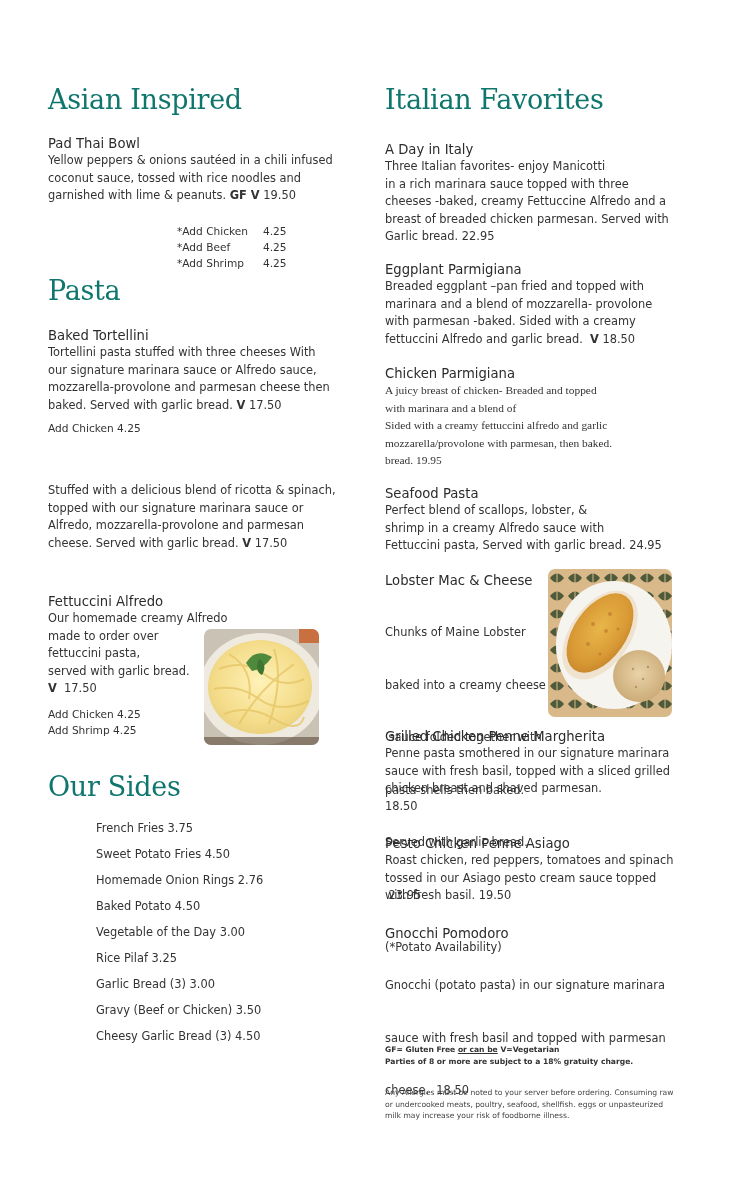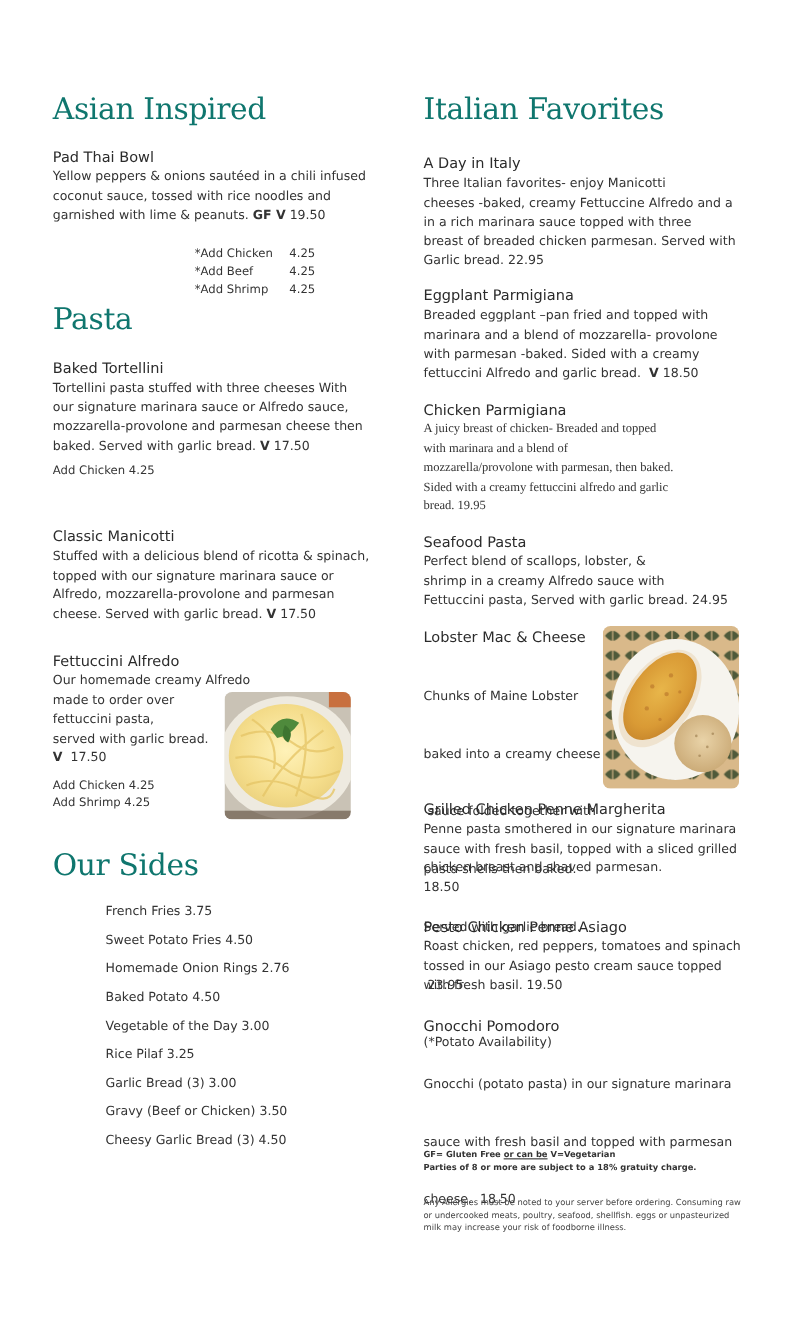--- a/index.html
+++ b/index.html
@@ -62,21 +62,20 @@
     <p class="item-name">Baked Tortellini</p>
     <p class="item-desc" style="margin-top:1px;width:290px;">
       <span>Tortellini pasta stuffed with three cheeses With our signature marinara sauce or Alfredo sauce, mozzarella-provolone and parmesan cheese then baked. Served with garlic bread.</span>
       <span class="tag">V</span>
       <span>17.50</span>
     </p>
     <div class="addon" style="margin-top:6px;">Add Chicken 4.25</div>
   </div>
 
   <div class="abs" style="top:481px;left:0;width:300px;">
-    <p class="item-name">Classic Manicotti</p>
     <p class="item-desc" style="margin-top:1px;">
       <span>Stuffed with a delicious blend of ricotta &amp; spinach, topped with our signature marinara sauce or Alfredo, mozzarella-provolone and parmesan cheese. Served with garlic bread.</span>
       <span class="tag">V</span>
       <span>17.50</span>
     </p>
   </div>
 
   <div class="abs" style="top:594px;left:0;width:300px;">
     <p class="item-name">Fettuccini Alfredo</p>
     <div class="item-desc" style="margin-top:1px;">
@@ -133,44 +132,44 @@
 </div>
 
 <div class="col col-right">
 
   <h2 class="section-title abs" style="top:84px;left:0;">Italian Favorites</h2>
 
   <div class="abs" style="top:142px;left:0;width:310px;">
     <p class="item-name">A Day in Italy</p>
     <div class="item-desc" style="margin-top:1px;white-space:nowrap;">
       <div>Three Italian favorites- enjoy Manicotti</div>
+      <div>in a rich marinara sauce topped with three</div>
       <div>cheeses -baked, creamy Fettuccine Alfredo and a</div>
-      <div>in a rich marinara sauce topped with three</div>
       <div>breast of breaded chicken parmesan. Served with</div>
       <div>Garlic bread. 22.95</div>
     </div>
   </div>
 
   <div class="abs" style="top:262px;left:0;width:310px;">
     <p class="item-name">Eggplant Parmigiana</p>
     <div class="item-desc" style="margin-top:1px;white-space:nowrap;">
       <div>Breaded eggplant –pan fried and topped with</div>
       <div>marinara and a blend of mozzarella- provolone</div>
       <div>with parmesan -baked. Sided with a creamy</div>
       <div><span>fettuccini Alfredo and garlic bread.</span>&nbsp; <span class="tag">V</span> <span>18.50</span></div>
     </div>
   </div>
 
   <div class="abs" style="top:366px;left:0;width:310px;">
     <p class="item-name">Chicken Parmigiana</p>
     <div class="item-desc" style="margin-top:1px;white-space:nowrap;font-family:Liberation Serif, serif;">
       <div>A juicy breast of chicken- Breaded and topped</div>
       <div>with marinara and a blend of</div>
+      <div>Sided with a creamy fettuccini alfredo and garlic</div>
       <div>mozzarella/provolone with parmesan, then baked.</div>
-      <div>Sided with a creamy fettuccini alfredo and garlic</div>
       <div>bread. 19.95</div>
     </div>
   </div>
 
   <div class="abs" style="top:486px;left:0;width:310px;">
     <p class="item-name">Seafood Pasta</p>
     <div class="item-desc" style="margin-top:1px;white-space:nowrap;">
       <div>Perfect blend of scallops, lobster, &amp;</div>
       <div>shrimp in a creamy Alfredo sauce with</div>
       <div>Fettuccini pasta, Served with garlic bread. 24.95</div>

